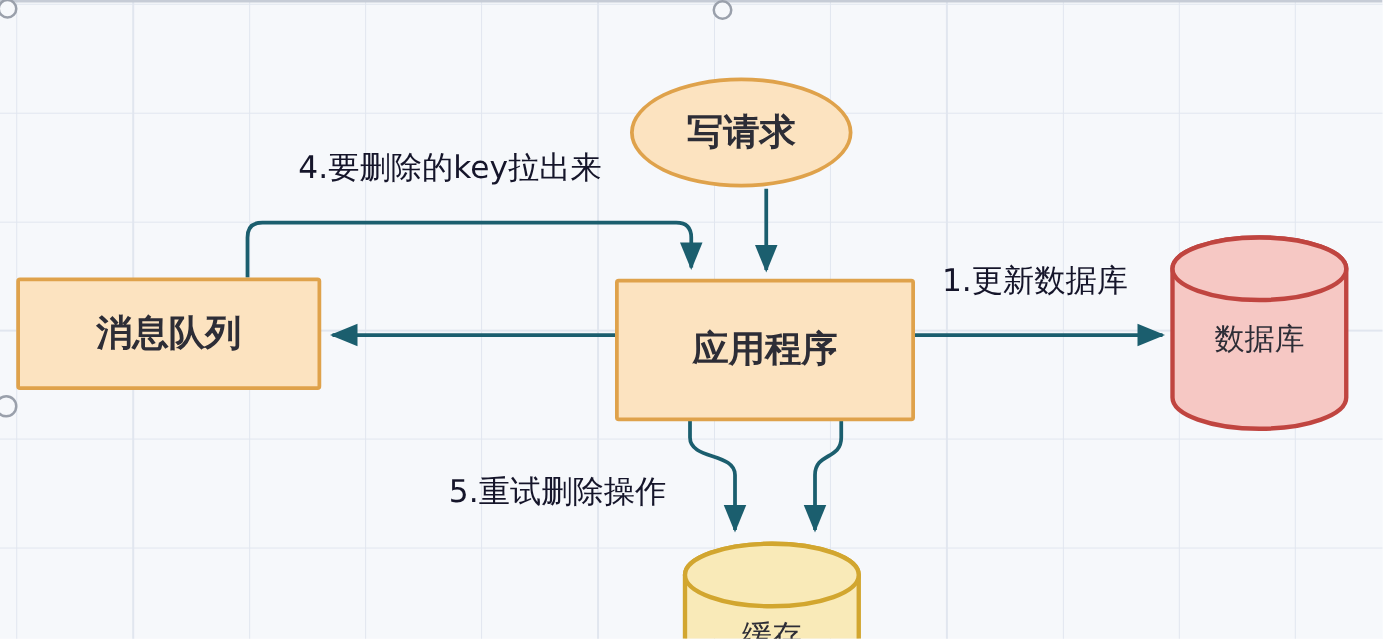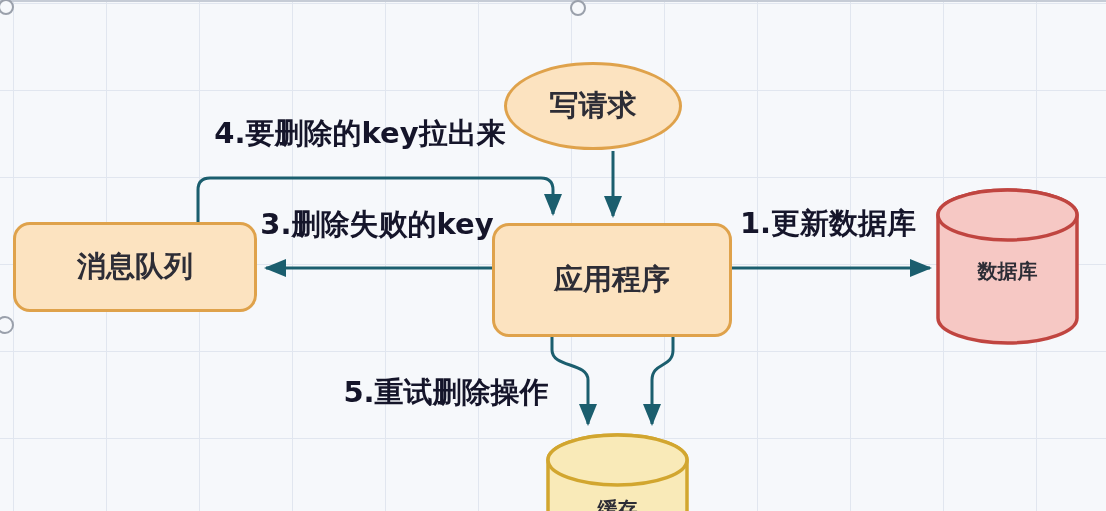--- a/index.html
+++ b/index.html
@@ -15,29 +15,29 @@
     font-family:"DejaVu Sans","Liberation Sans",sans-serif;
   }
   .top-line{position:absolute;left:0;top:0;width:100%;height:2px;background:#c6ccd6;}
   .svg-layer{position:absolute;left:0;top:0;}
   .node{
     position:absolute;box-sizing:border-box;
     display:flex;align-items:center;justify-content:center;
     font-weight:bold;font-size:29px;color:#2d2d36;
     background:#fce3c0;border:3px solid #dfa24b;
   }
-  .rounded{border-radius:17px;}
+  .rounded{border-radius:3px;}
   .oval{border-radius:50%;}
   .cyl-label{
     position:absolute;display:flex;align-items:center;justify-content:center;
-    font-weight:bold;font-size:20px;color:#2d2d36;background:transparent;
+    font-weight:normal;font-size:24px;color:#2d2d36;background:transparent;
   }
   .edge-label{
     position:absolute;transform:translate(-50%,-50%);
-    font-size:29px;font-weight:700;color:#15152a;white-space:nowrap;
+    font-size:25px;font-weight:400;color:#15152a;white-space:nowrap;
   }
   .handle{
     position:absolute;box-sizing:border-box;
     width:16px;height:16px;border-radius:50%;
     border:2px solid #9aa0ab;background:#f6f8fb;
   }
 </style>
 </head>
 <body>
 
@@ -82,21 +82,20 @@
 
   <div class="node rounded" style="left:492px;top:223px;width:240px;height:114px;">
     <span>应用程序</span>
   </div>
 
   <div class="cyl-label" style="left:938px;top:248px;width:139px;height:46px;">数据库</div>
 
   <div class="cyl-label" style="left:548px;top:486px;width:139px;height:46px;">缓存</div>
 
   <div class="edge-label" style="left:828px;top:224px;">1.更新数据库</div>
-  <div class="edge-label" style="left:377px;top:225px;">3.删除失败的key</div>
   <div class="edge-label" style="left:360px;top:134px;">4.要删除的key拉出来</div>
   <div class="edge-label" style="left:446px;top:393px;">5.重试删除操作</div>
 
   <div class="handle" style="left:-2px;top:-1px;"></div>
   <div class="handle" style="left:570px;top:0px;"></div>
   <div class="handle" style="left:-4px;top:316px;width:18px;height:18px;"></div>
 
 </div>
 
 </body></html>

